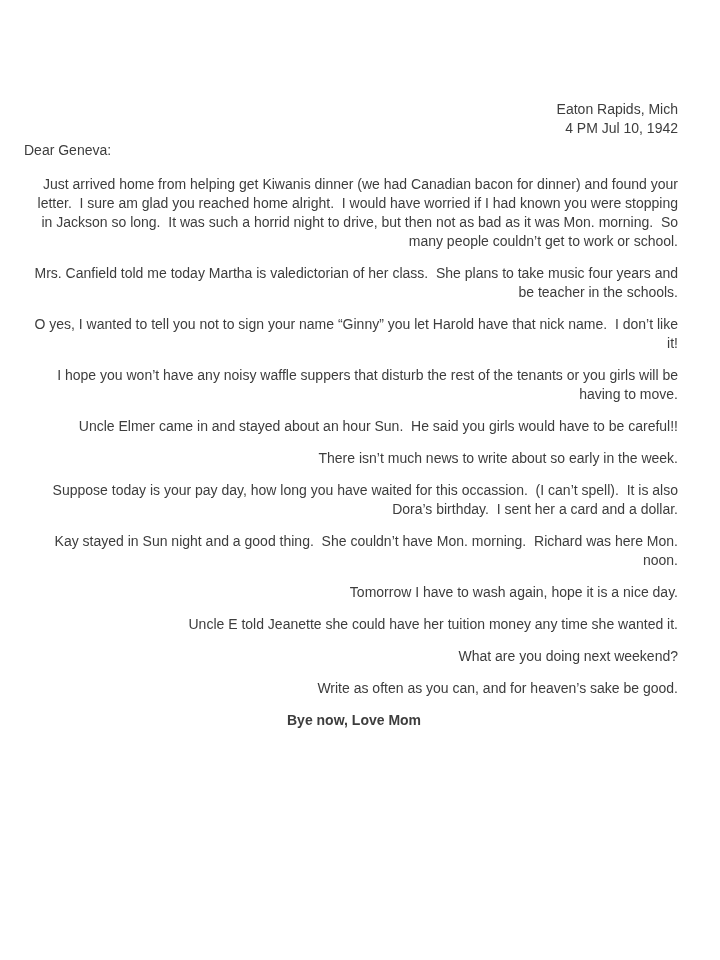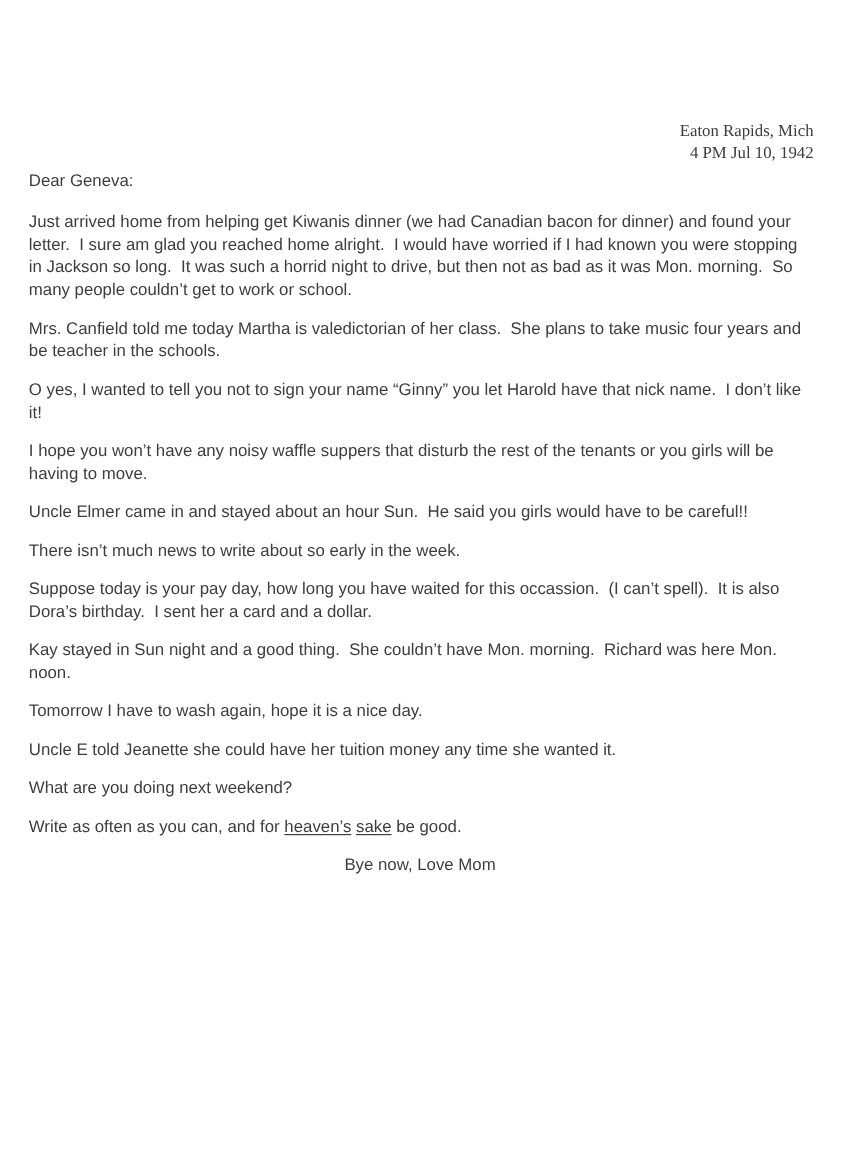--- a/index.html
+++ b/index.html
@@ -23,34 +23,34 @@
   }
   .line, p.para {
     font-size: 14px;
     line-height: 19px;
     white-space: pre-wrap;
     margin: 0;
   }
   .header-block {
     text-align: right;
     margin: 0 0 3px 0;
-    font-family: Liberation Serif, serif;
   }
   .salutation {
     margin: 0 0 15px 0;
   }
   p.para {
     margin: 0 0 13px 0;
+    text-align: right;
   }
   .u {
-    text-decoration: underline;
     text-underline-offset: 2px;
   }
   .signoff {
     margin: 2px 0 0 263px;
+    font-weight: bold;
   }
 </style>
 </head>
 <body>
 
 <div class="page">
 
   <div class="header-block">
     <div class="line">Eaton Rapids, Mich</div>
     <div class="line">4 PM Jul 10, 1942</div>

